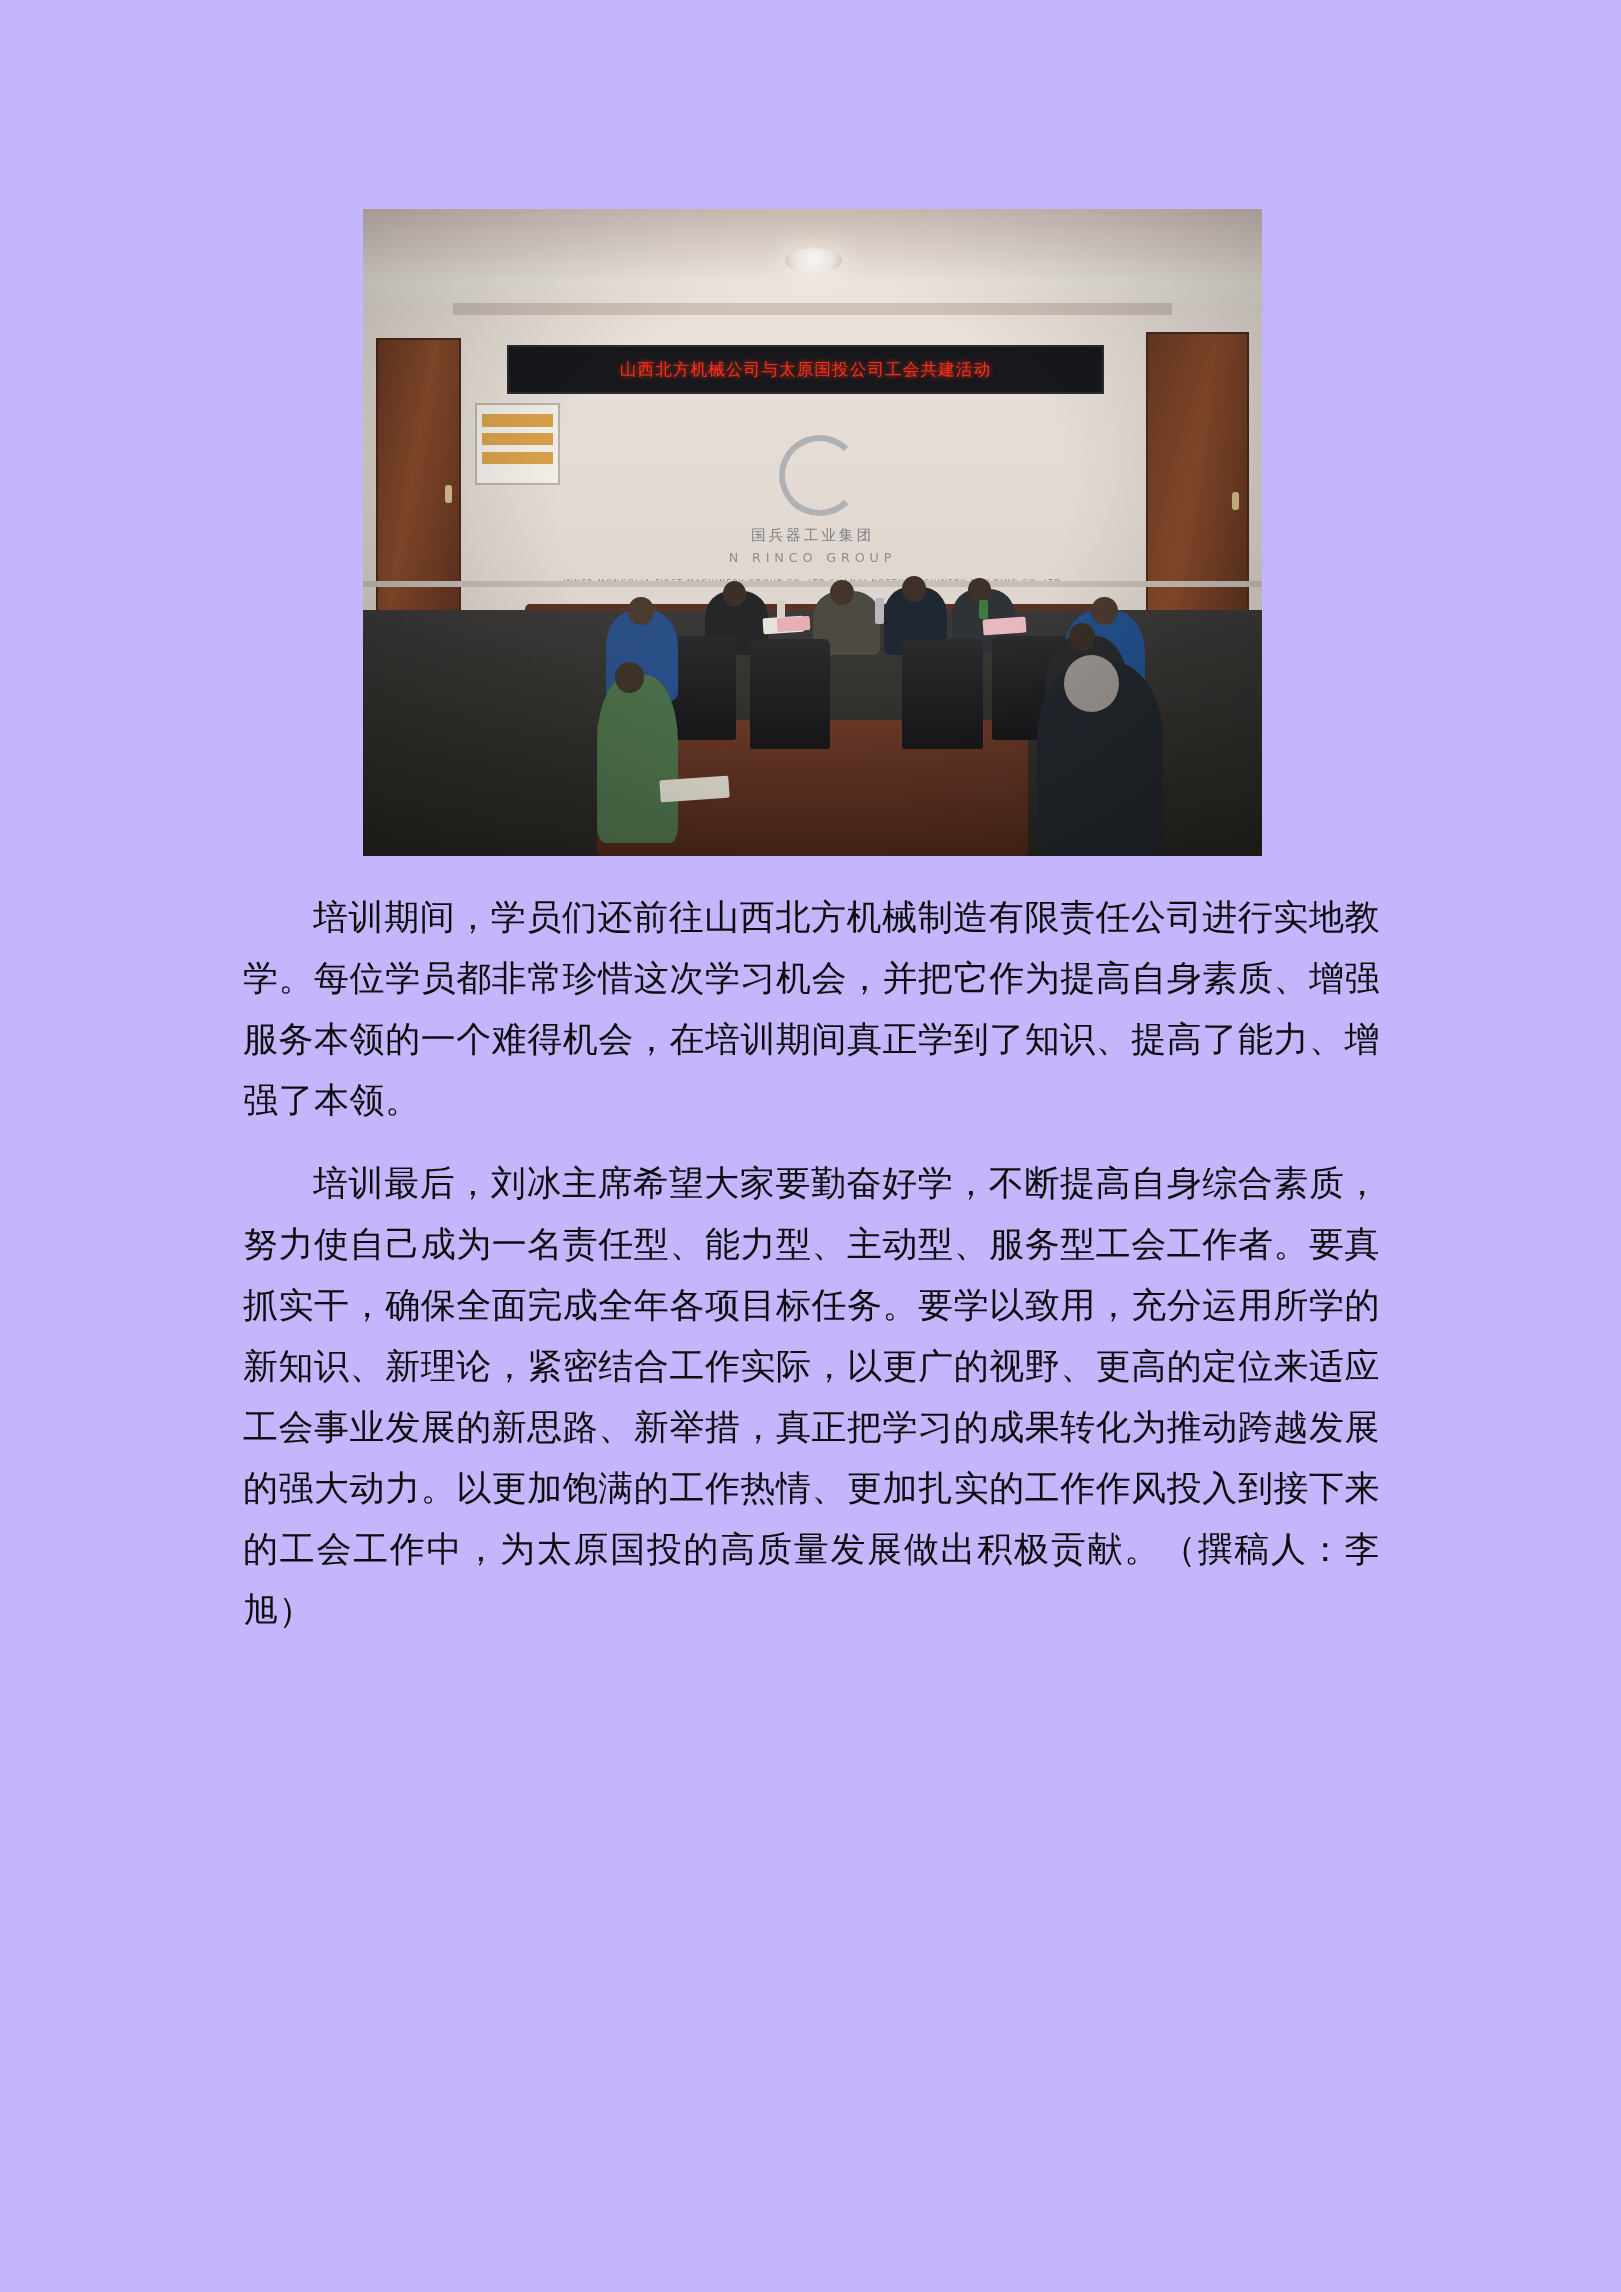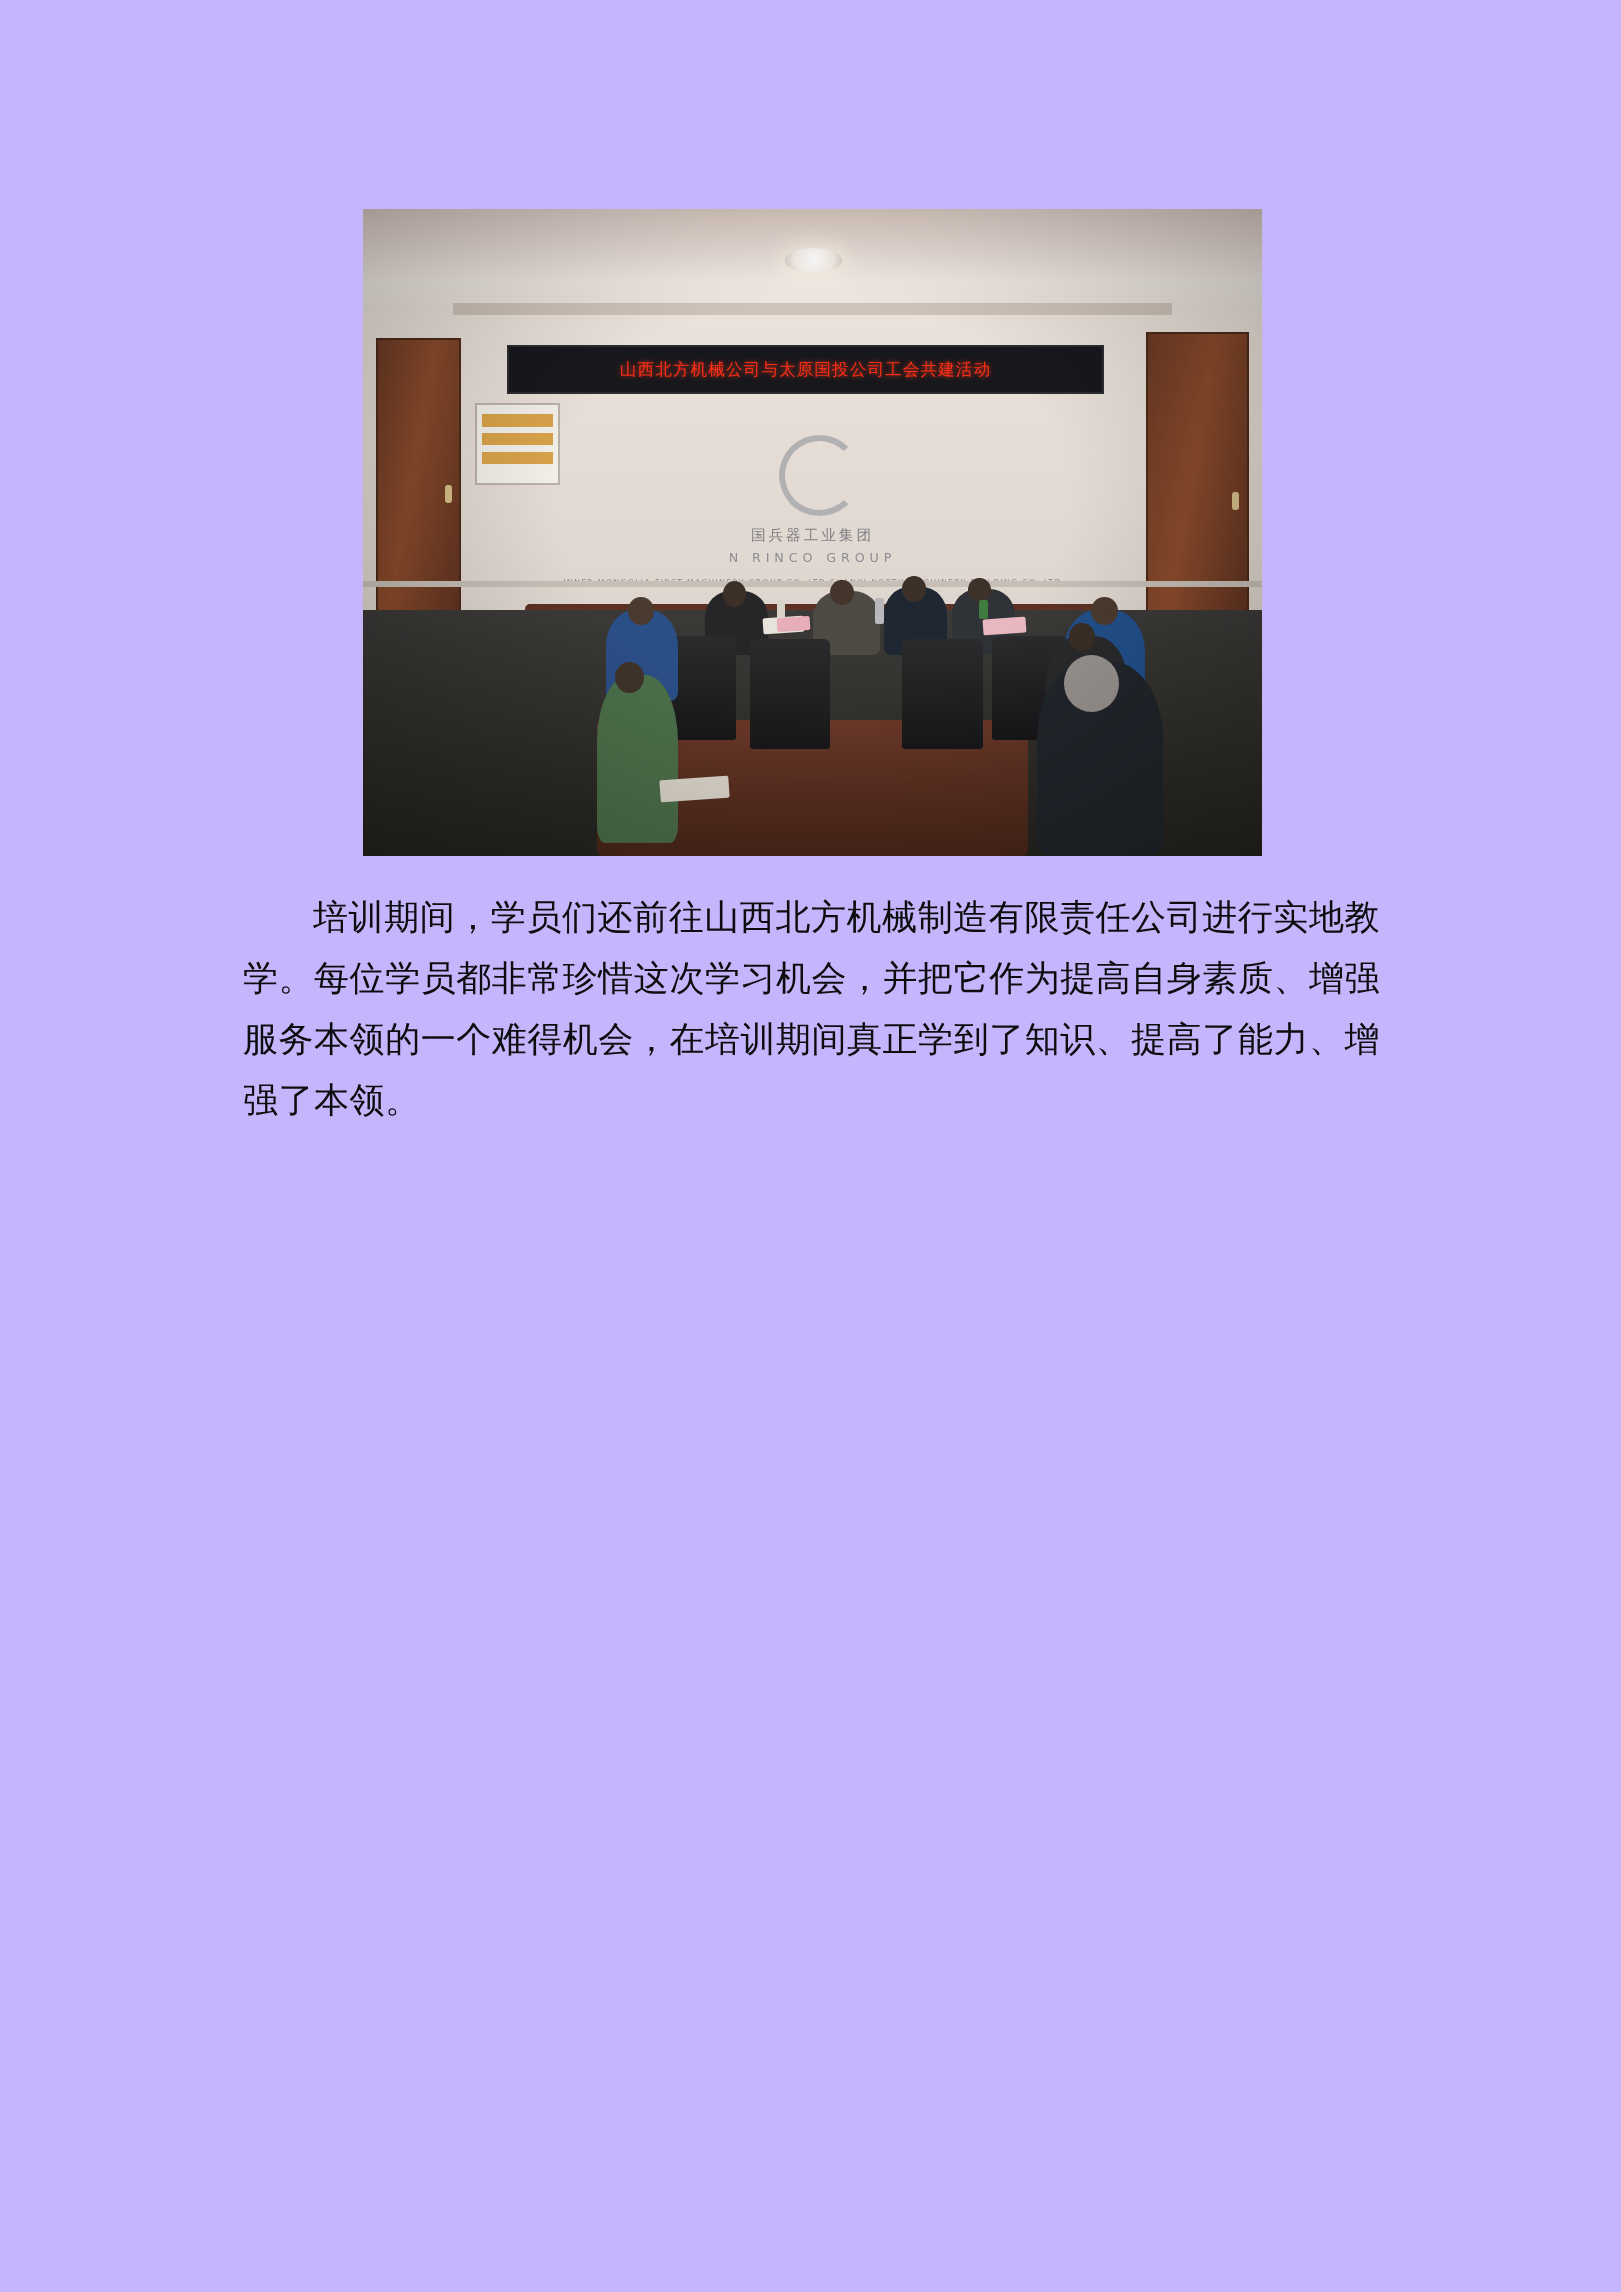--- a/index.html
+++ b/index.html
@@ -318,16 +318,17 @@
       <div class="paper" style="left:69%; top:63.2%; width:43px; height:15.7px; background:#e8b7c0;"></div>
       <div class="paper" style="left:46%; top:63.1%; width:33px; height:13.7px; background:#e7aeb8;"></div>
       <div class="paper" style="left:33%; top:88%; width:69px; height:21.6px; background:#ded8cd;"></div>
 
       <div class="photo-vignette"></div>
     </div>
   </div>
 
   <div class="body-text">
     <p class="para">培训期间，学员们还前往山西北方机械制造有限责任公司进行实地教学。每位学员都非常珍惜这次学习机会，并把它作为提高自身素质、增强服务本领的一个难得机会，在培训期间真正学到了知识、提高了能力、增强了本领。</p>
+    <p class="para second">培训最后，刘冰主席希望大家要勤奋好学，不断提高自身综合素质，努力使自己成为一名责任型、能力型、主动型、服务型工会工作者。要真抓实干，确保全面完成全年各项目标任务。要学以致用，充分运用所学的新知识、新理论，紧密结合工作实际，以更广的视野、更高的定位来适应工会事业发展的新思路、新举措，真正把学习的成果转化为推动跨越发展的强大动力。以更加饱满的工作热情、更加扎实的工作作风投入到接下来的工会工作中，为太原国投的高质量发展做出积极贡献。（撰稿人：李旭）</p>
   </div>
 
 </div>
 
 
 </body></html>

